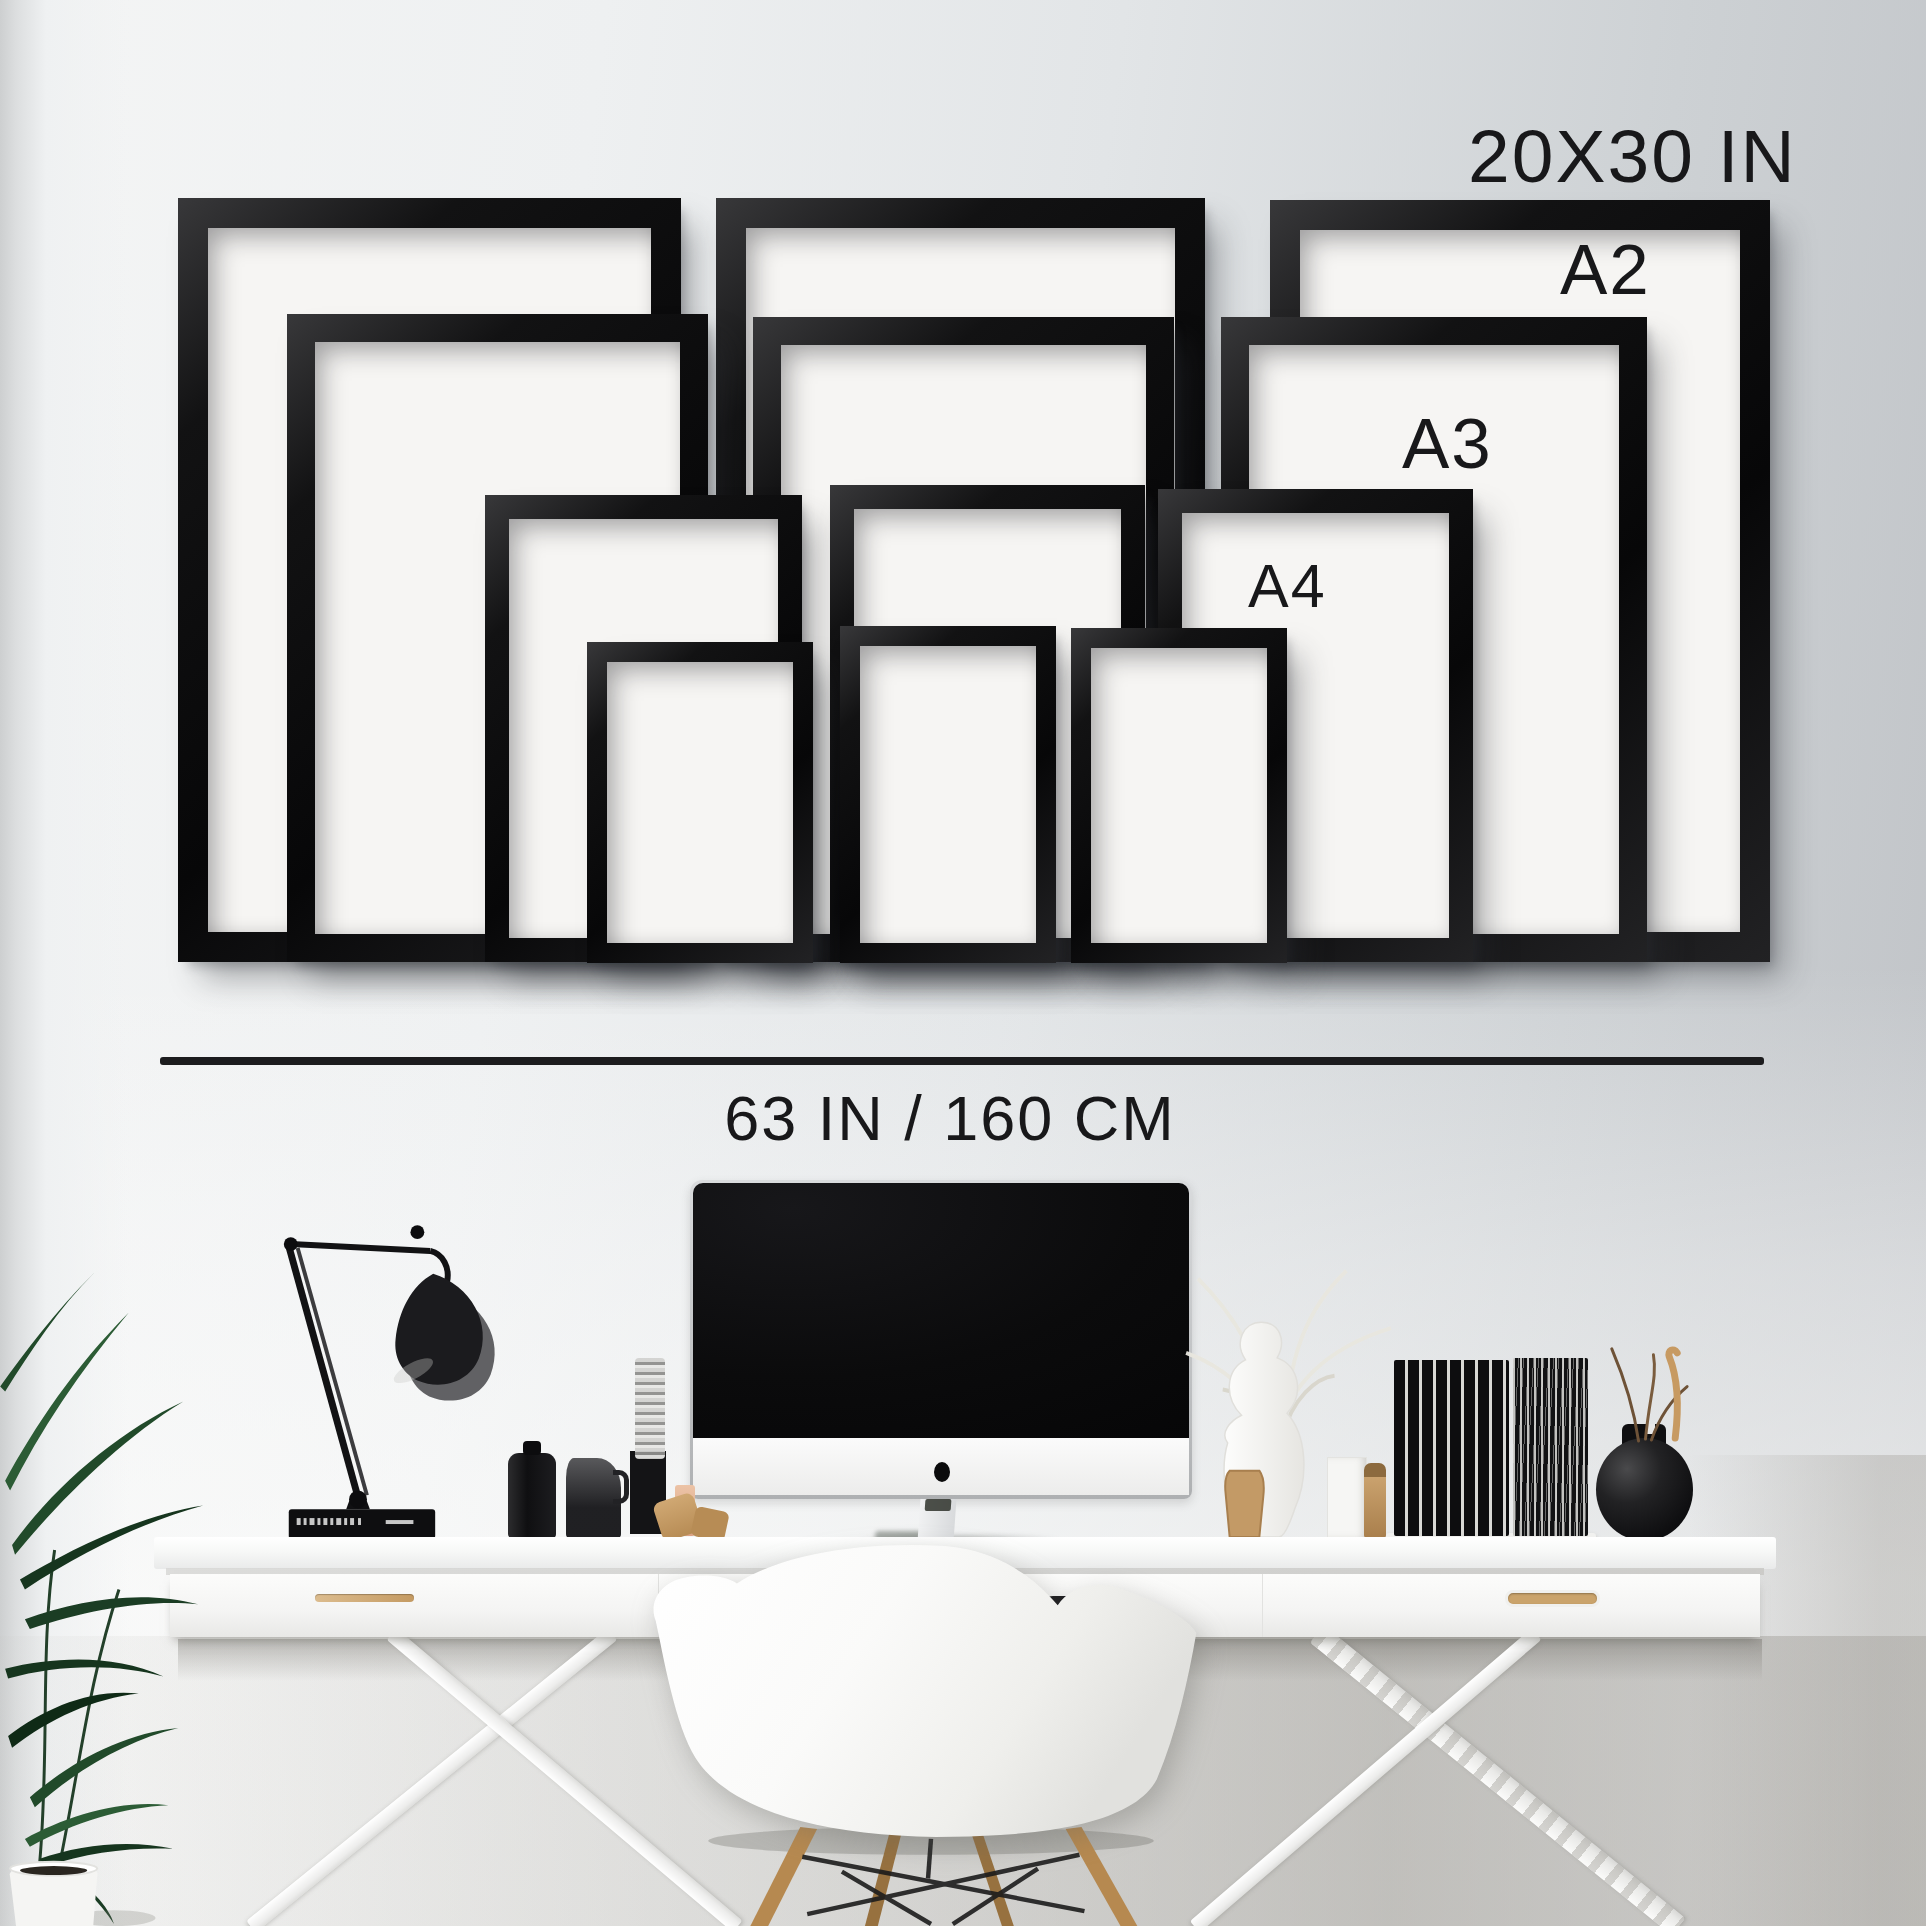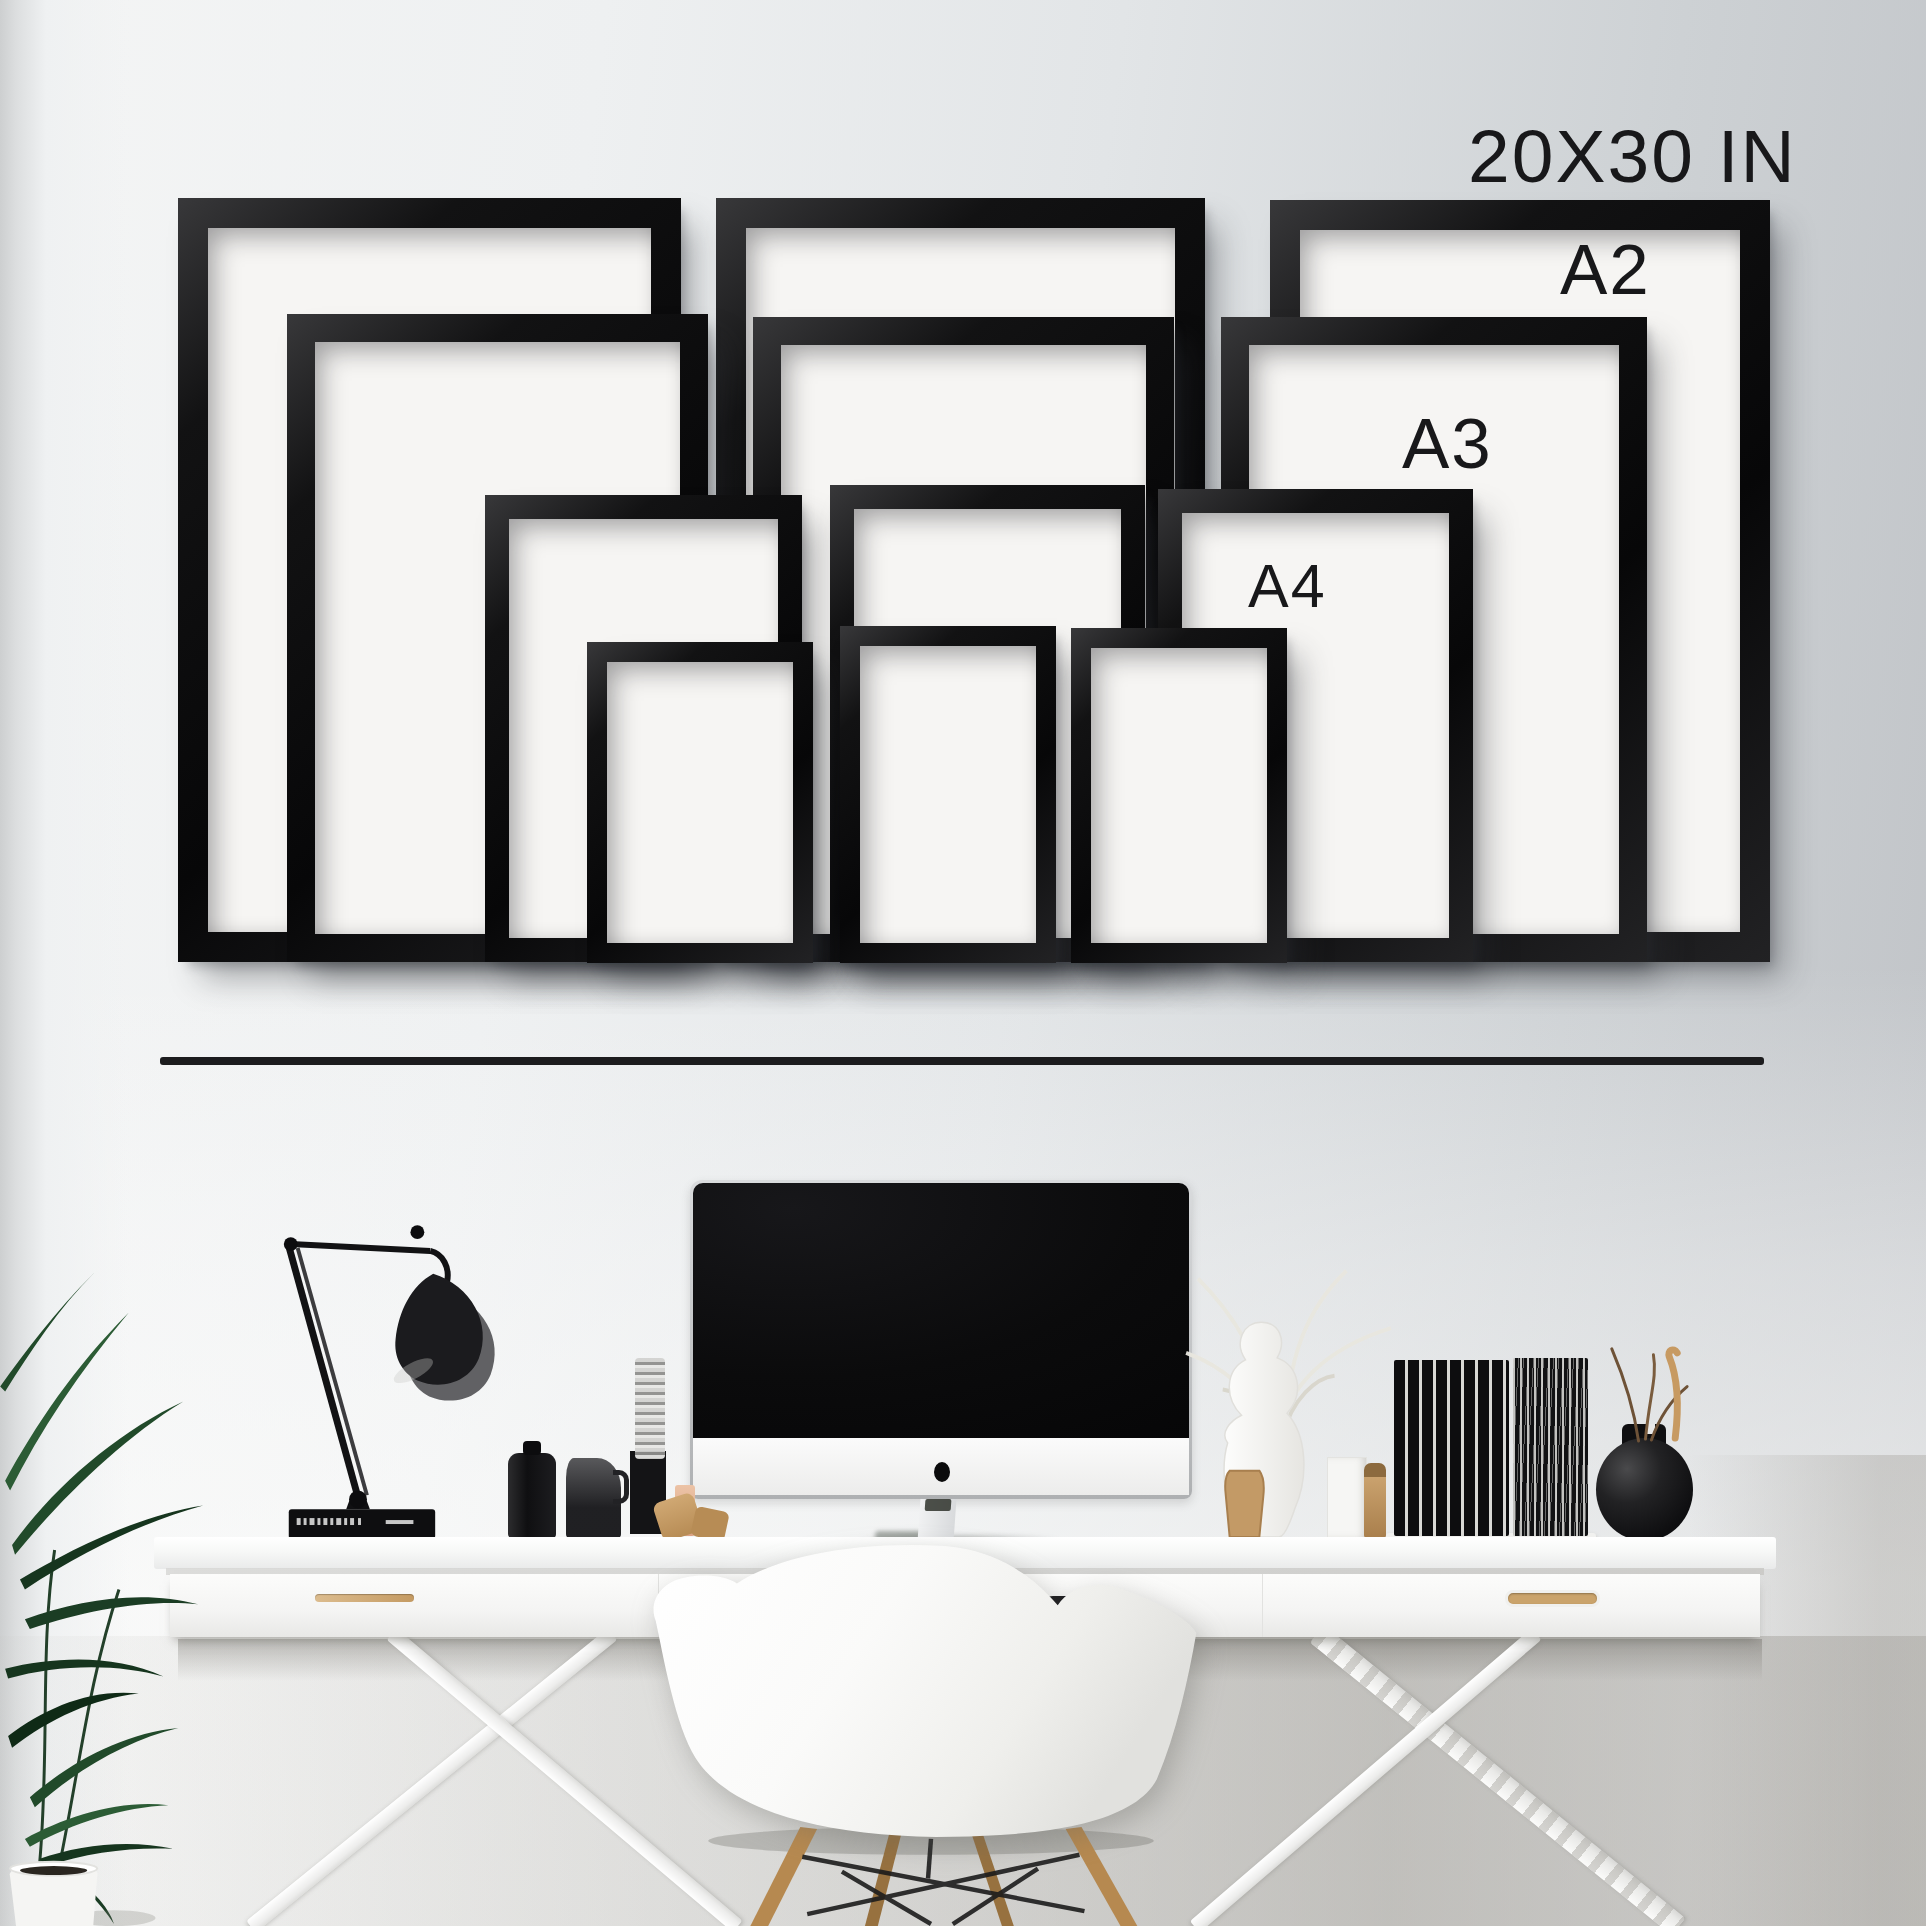--- a/index.html
+++ b/index.html
@@ -170,20 +170,21 @@
   <div class="frame z4" style="--bw:20px;left:1071px;top:628px;width:216px;height:335px;">
       <div class="mat"></div>
     </div>
 
   <div class="size-label lbl-2030">20X30 IN</div>
   <div class="size-label lbl-a2">A2</div>
   <div class="size-label lbl-a3">A3</div>
   <div class="size-label lbl-a4">A4</div>
 
   <div class="divider"></div>
+  <div class="width-label">63 IN / 160 CM</div>
 
   <div class="monitor">
     <div class="screen"></div>
     <div class="chin">
       <div class="chin-dot"></div>
     </div>
   </div>
   <div class="desk-reflect"></div>
   <div class="stand-shadow"></div>
   <div class="stand-stem">

